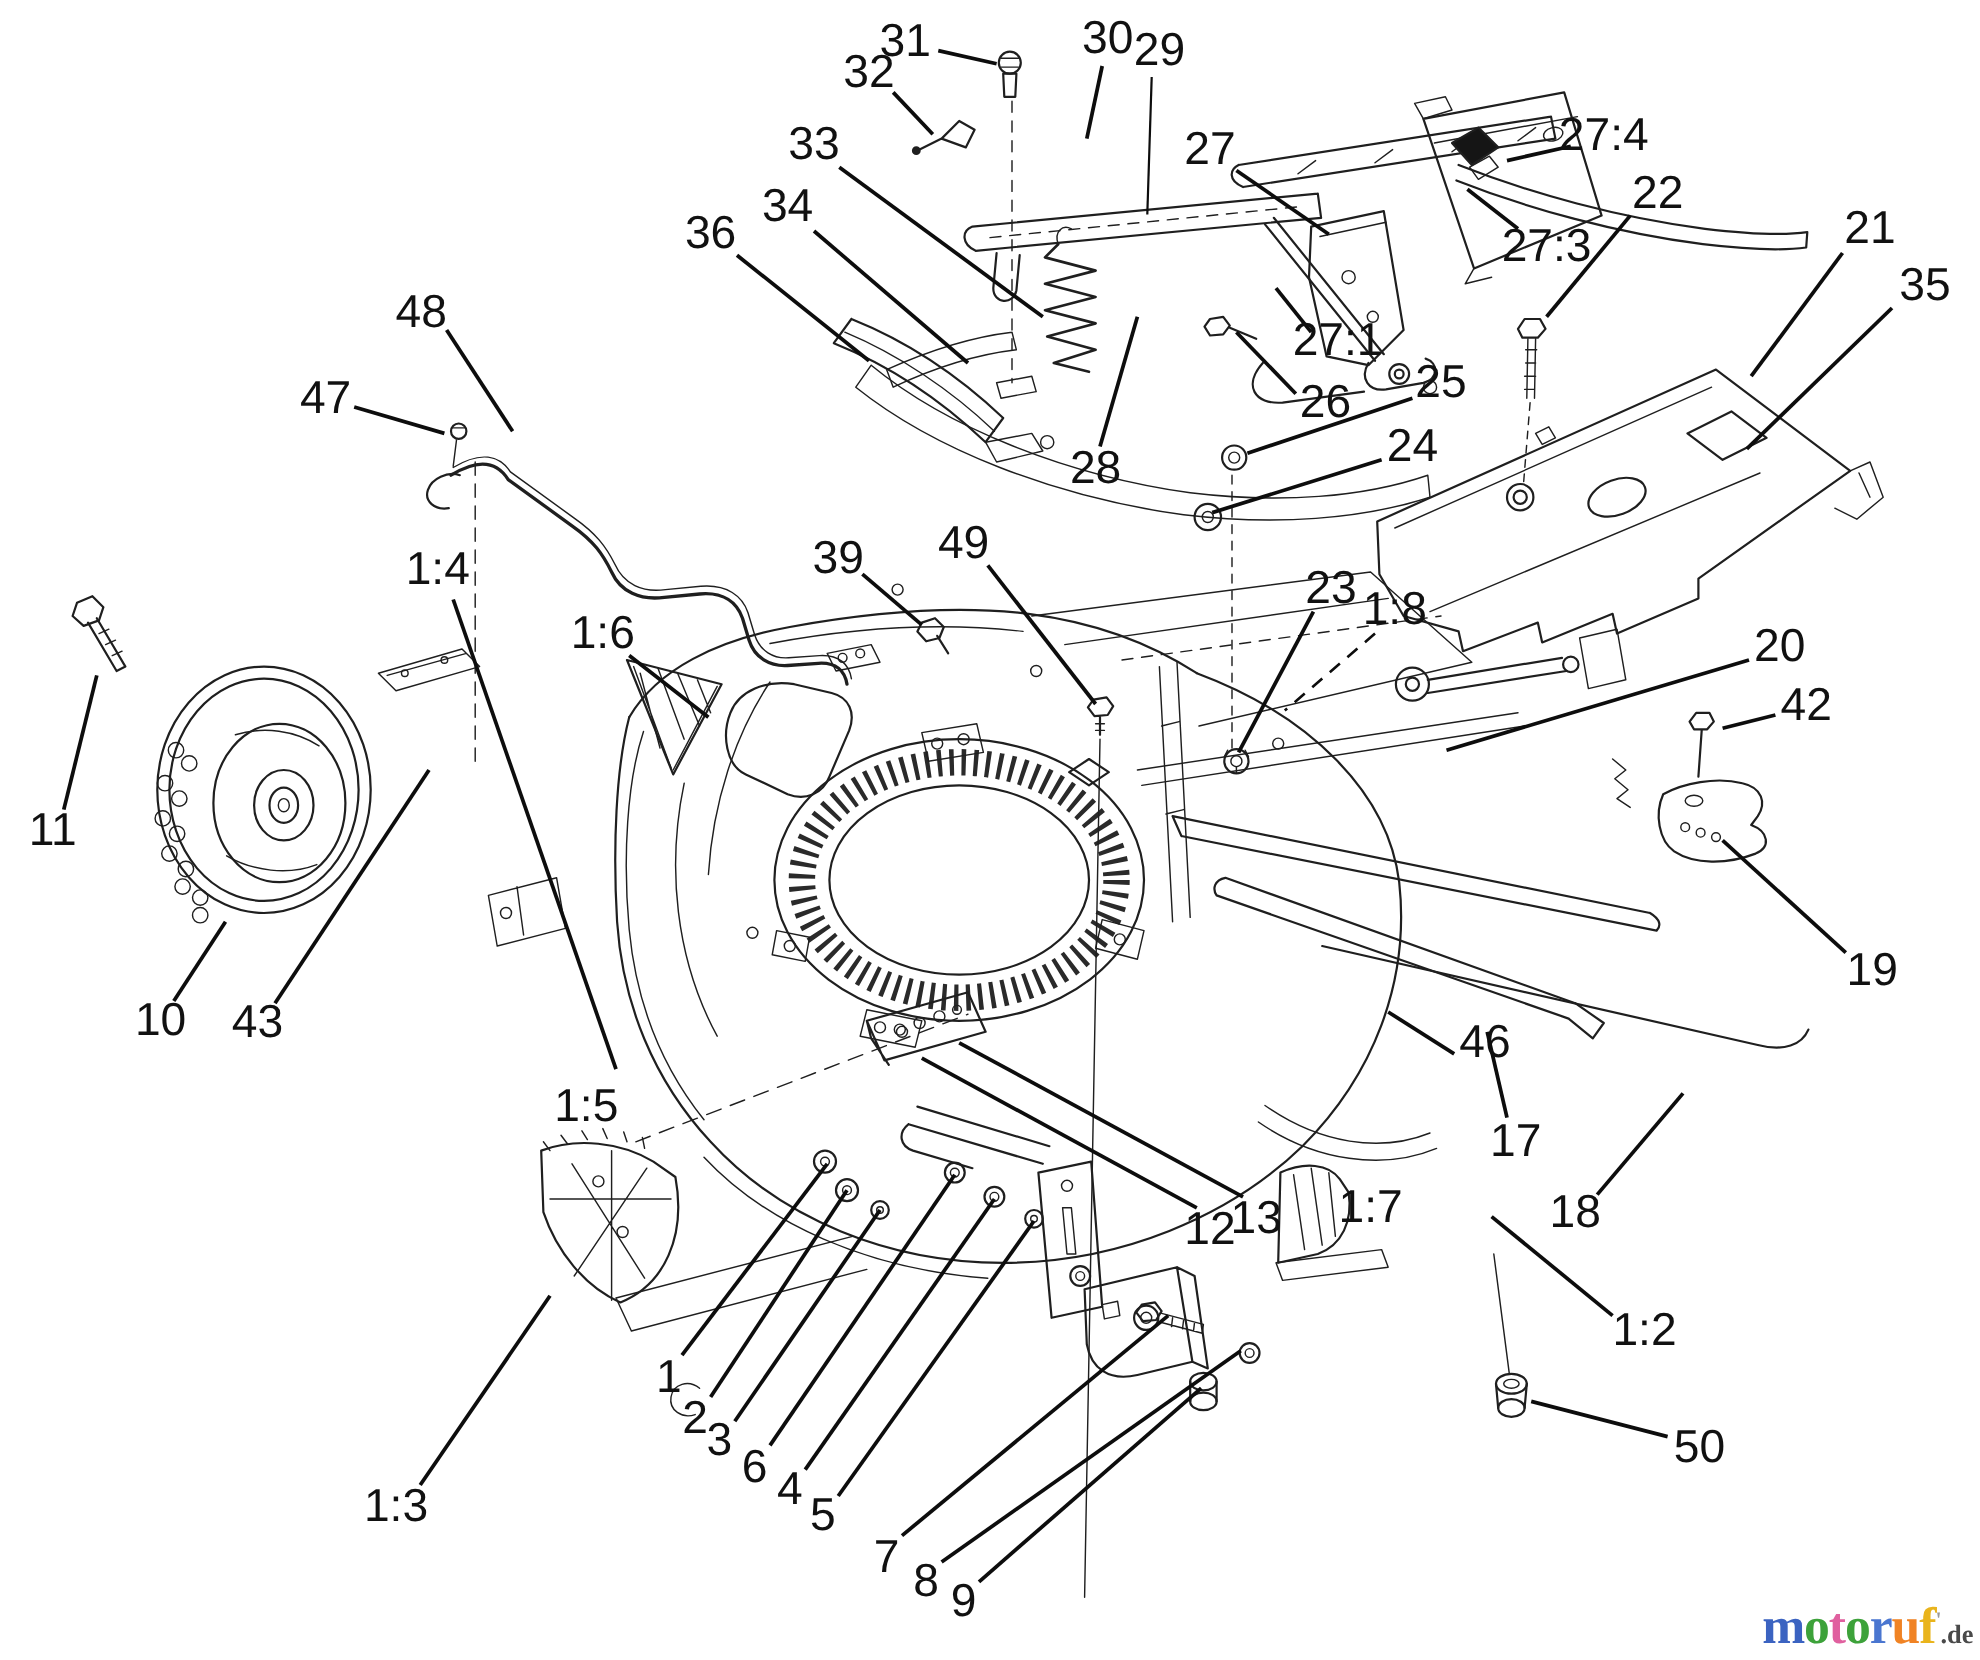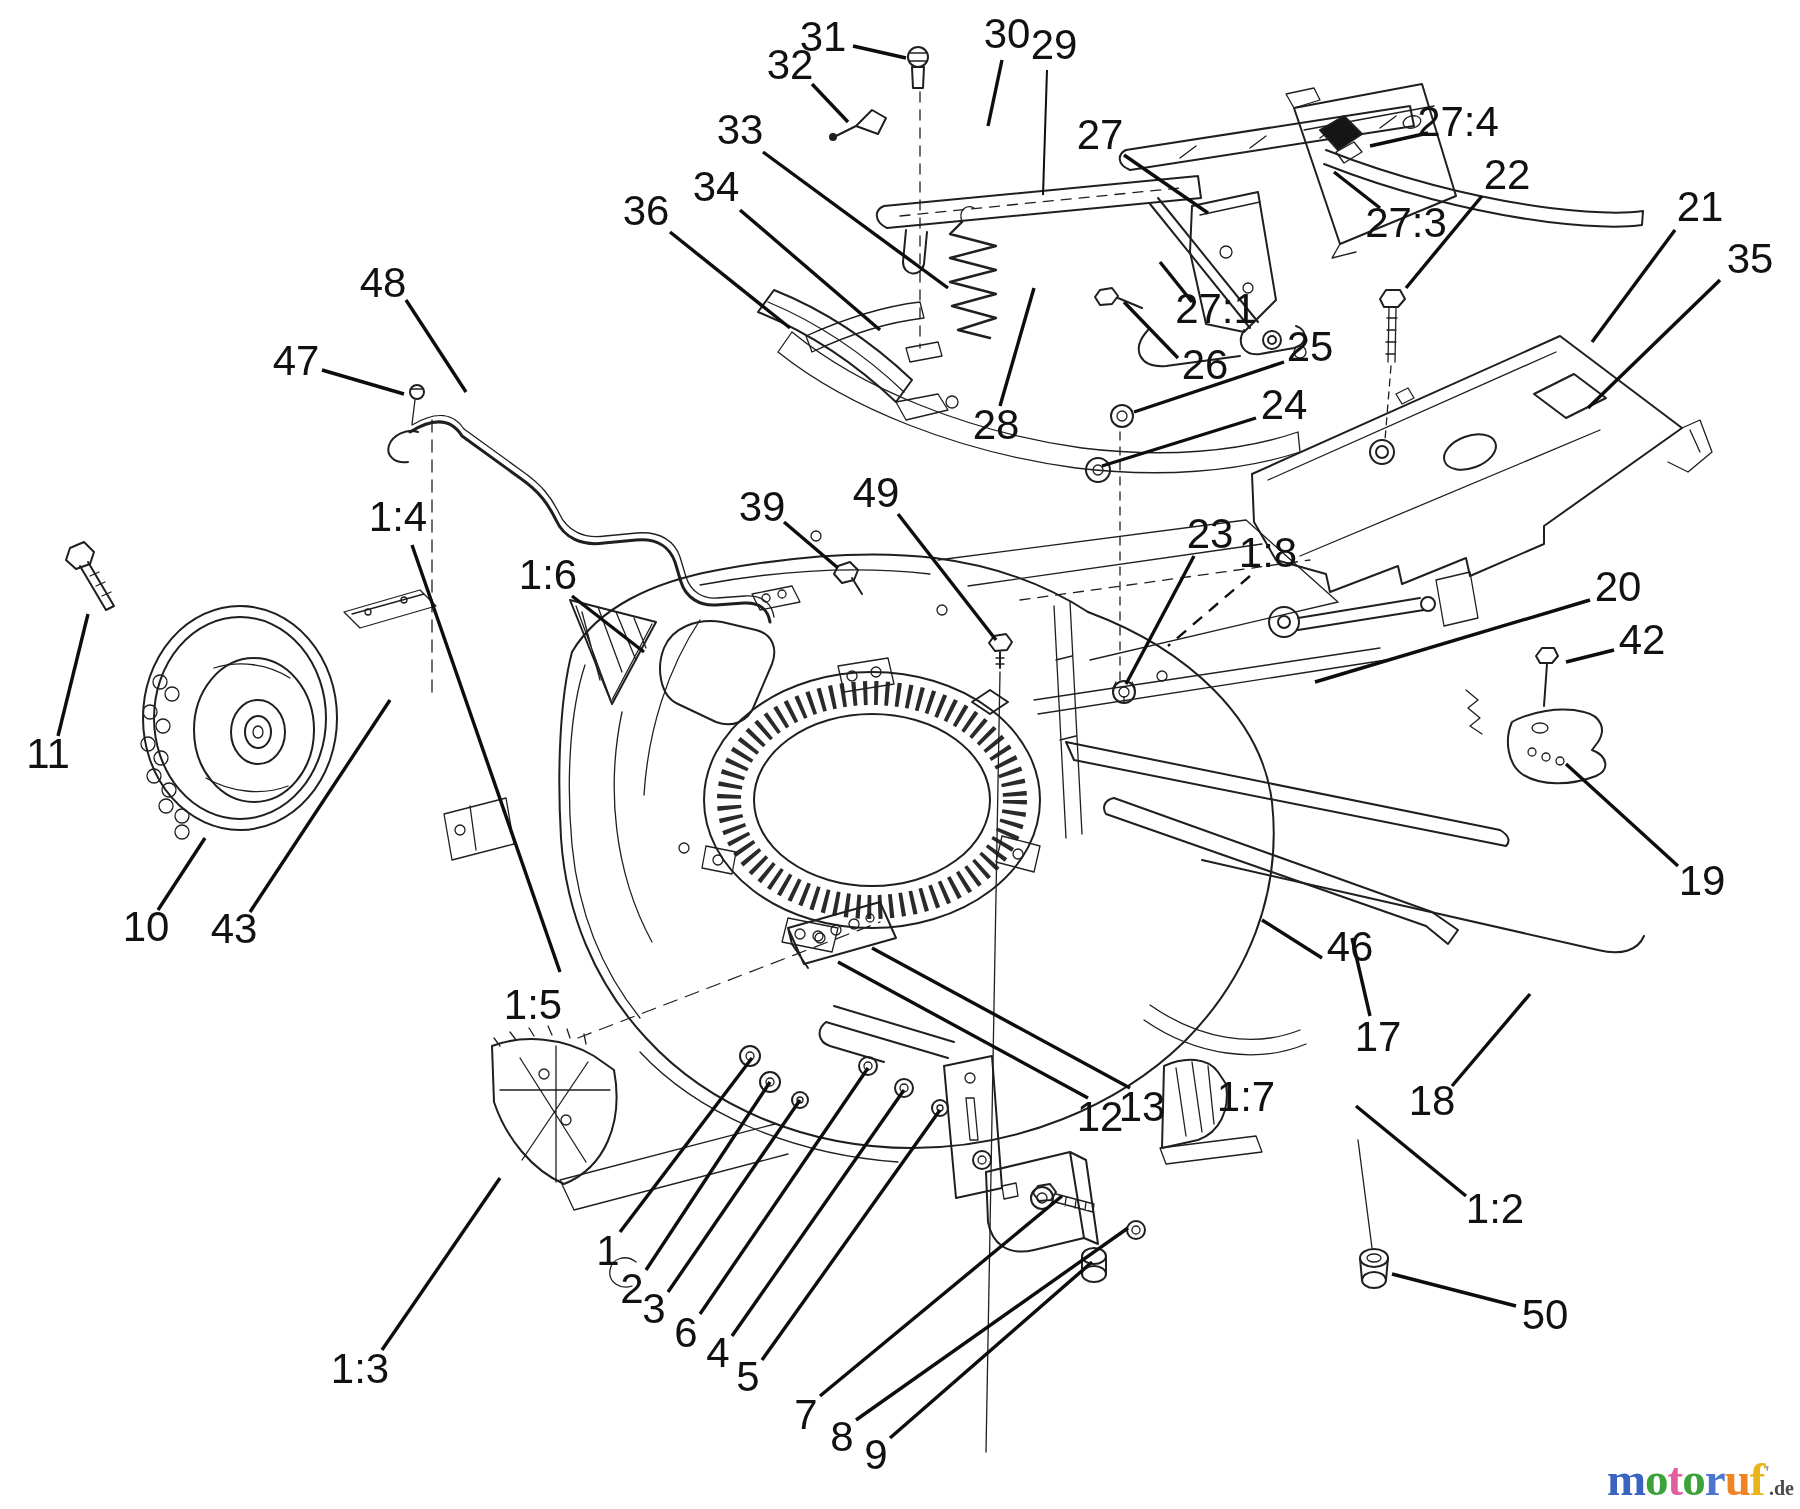--- a/index.html
+++ b/index.html
@@ -8,21 +8,21 @@
   svg{position:absolute;left:0;top:0;}
   .art{stroke:#1f1f1f;fill:none;stroke-width:2;stroke-linecap:round;stroke-linejoin:round;}
   .thin{stroke-width:1.3;}
   .leader{stroke:#0d0d0d;fill:none;}
   text.callout{font-family:"Liberation Sans",sans-serif;font-size:42px;fill:#111;
                text-anchor:middle;dominant-baseline:middle;}
   #watermark{position:absolute;right:6px;bottom:6px;display:flex;align-items:baseline;
              font-family:"Liberation Serif",serif;font-weight:700;letter-spacing:-1px;}
   #watermark .ltr{font-size:47px;line-height:1;}
   #watermark .tick{font-size:20px;align-self:flex-start;margin-top:6px;}
-  #watermark .suffix{font-size:20px;letter-spacing:0;text-align:right;}
+  #watermark .suffix{font-size:24px;letter-spacing:0;text-align:right;}
 </style>
 </head>
 <body>
 
 <div id="stage">
   <svg width="1800" height="1509" viewBox="0 0 1800 1509">
 
     <g class="art">
       <path d="M 572,652 C 598,608 652,582 718,570 C 795,556 868,550 935,558 C 998,566 1048,586 1088,612"></path>
       <path d="M 1088,612 C 1190,650 1262,720 1272,802 C 1282,893 1248,978 1184,1042 C 1118,1106 1018,1148 912,1148 C 808,1148 710,1108 646,1038 C 594,982 566,912 561,838 C 557,770 560,698 572,652"></path>

